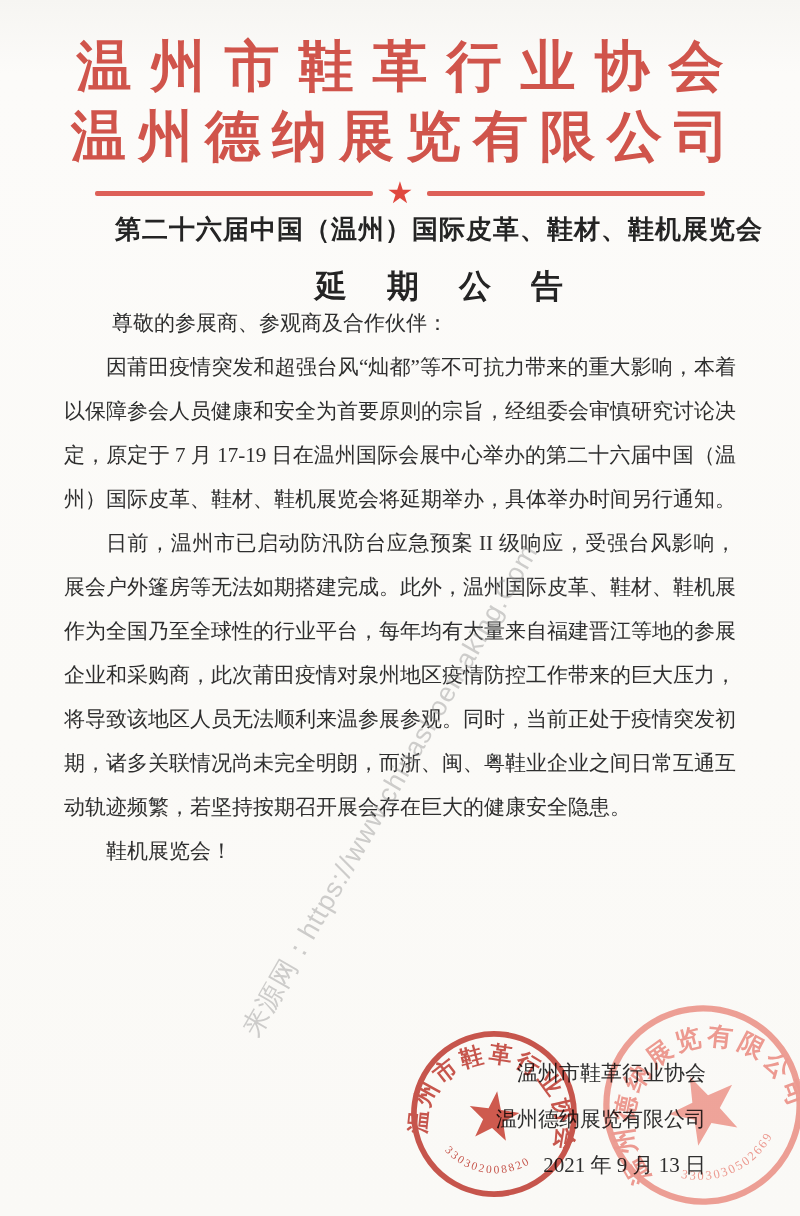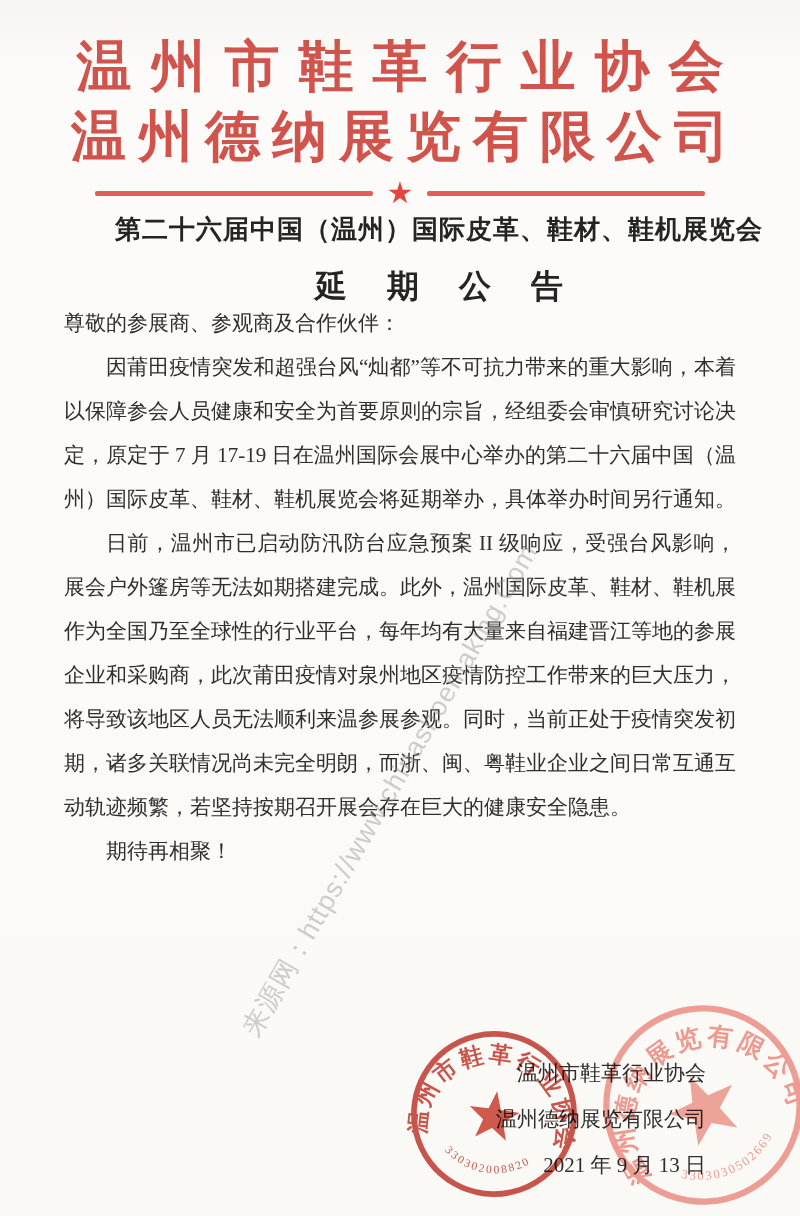--- a/index.html
+++ b/index.html
@@ -20,21 +20,21 @@
 
   
   .doc-title { position:absolute; top:212px; left:0; width:100%; text-align:center; color:#242424; z-index:2;padding-left:39px; }
   .doc-title .t1 { font-size:26px; font-weight:bold; letter-spacing:1px; white-space:nowrap; }
   .doc-title .t2 { margin-top:18px; font-size:32px; font-weight:bold; letter-spacing:16px; text-indent:16px; }
 
   
   .content { position:absolute; top:301px; left:64px; right:64px; z-index:2;
              font-size:21px; line-height:44px; color:#2e2e2e; text-align:justify; }
   .content p { margin:0; text-indent:2em; }
-  .content p.salutation { text-indent:0; }
+  .content p.salutation { text-indent:0;margin-left:48px; }
 
   
   .signature { position:absolute; top:1050px; right:94px; z-index:2; text-align:right;
                font-size:21px; line-height:46px; color:#2e2e2e; white-space:nowrap; }
 
   
   .watermark { position:absolute; left:18px; top:772px; width:744px; z-index:3;
                text-align:center; transform:rotate(-60deg);
                font-family:"Liberation Sans","DejaVu Sans",sans-serif;
                font-size:27px; letter-spacing:1px; color:rgba(140,140,140,.42);
@@ -73,21 +73,21 @@
 
   <div class="doc-title">
     <div class="t1">第二十六届中国（温州）国际皮革、鞋材、鞋机展览会</div>
     <div class="t2">延 期 公 告</div>
   </div>
 
   <main class="content">
     <p class="salutation">尊敬的参展商、参观商及合作伙伴：</p>
     <p>因莆田疫情突发和超强台风“灿都”等不可抗力带来的重大影响，本着以保障参会人员健康和安全为首要原则的宗旨，经组委会审慎研究讨论决定，原定于 7 月 17-19 日在温州国际会展中心举办的第二十六届中国（温州）国际皮革、鞋材、鞋机展览会将延期举办，具体举办时间另行通知。</p>
     <p>日前，温州市已启动防汛防台应急预案 II 级响应，受强台风影响，展会户外篷房等无法如期搭建完成。此外，温州国际皮革、鞋材、鞋机展作为全国乃至全球性的行业平台，每年均有大量来自福建晋江等地的参展企业和采购商，此次莆田疫情对泉州地区疫情防控工作带来的巨大压力，将导致该地区人员无法顺利来温参展参观。同时，当前正处于疫情突发初期，诸多关联情况尚未完全明朗，而浙、闽、粤鞋业企业之间日常互通互动轨迹频繁，若坚持按期召开展会存在巨大的健康安全隐患。</p>
-    <p>期待再相聚！</p>
+    <p>鞋机展览会！</p>
   </main>
 
   <div class="signature">
     <div>温州市鞋革行业协会</div>
     <div>温州德纳展览有限公司</div>
     <div>2021 年 9 月 13 日</div>
   </div>
 
   <svg class="stamp stamp-left" viewBox="0 0 200 200" aria-hidden="true">
     <g transform="rotate(8 100 100)">

